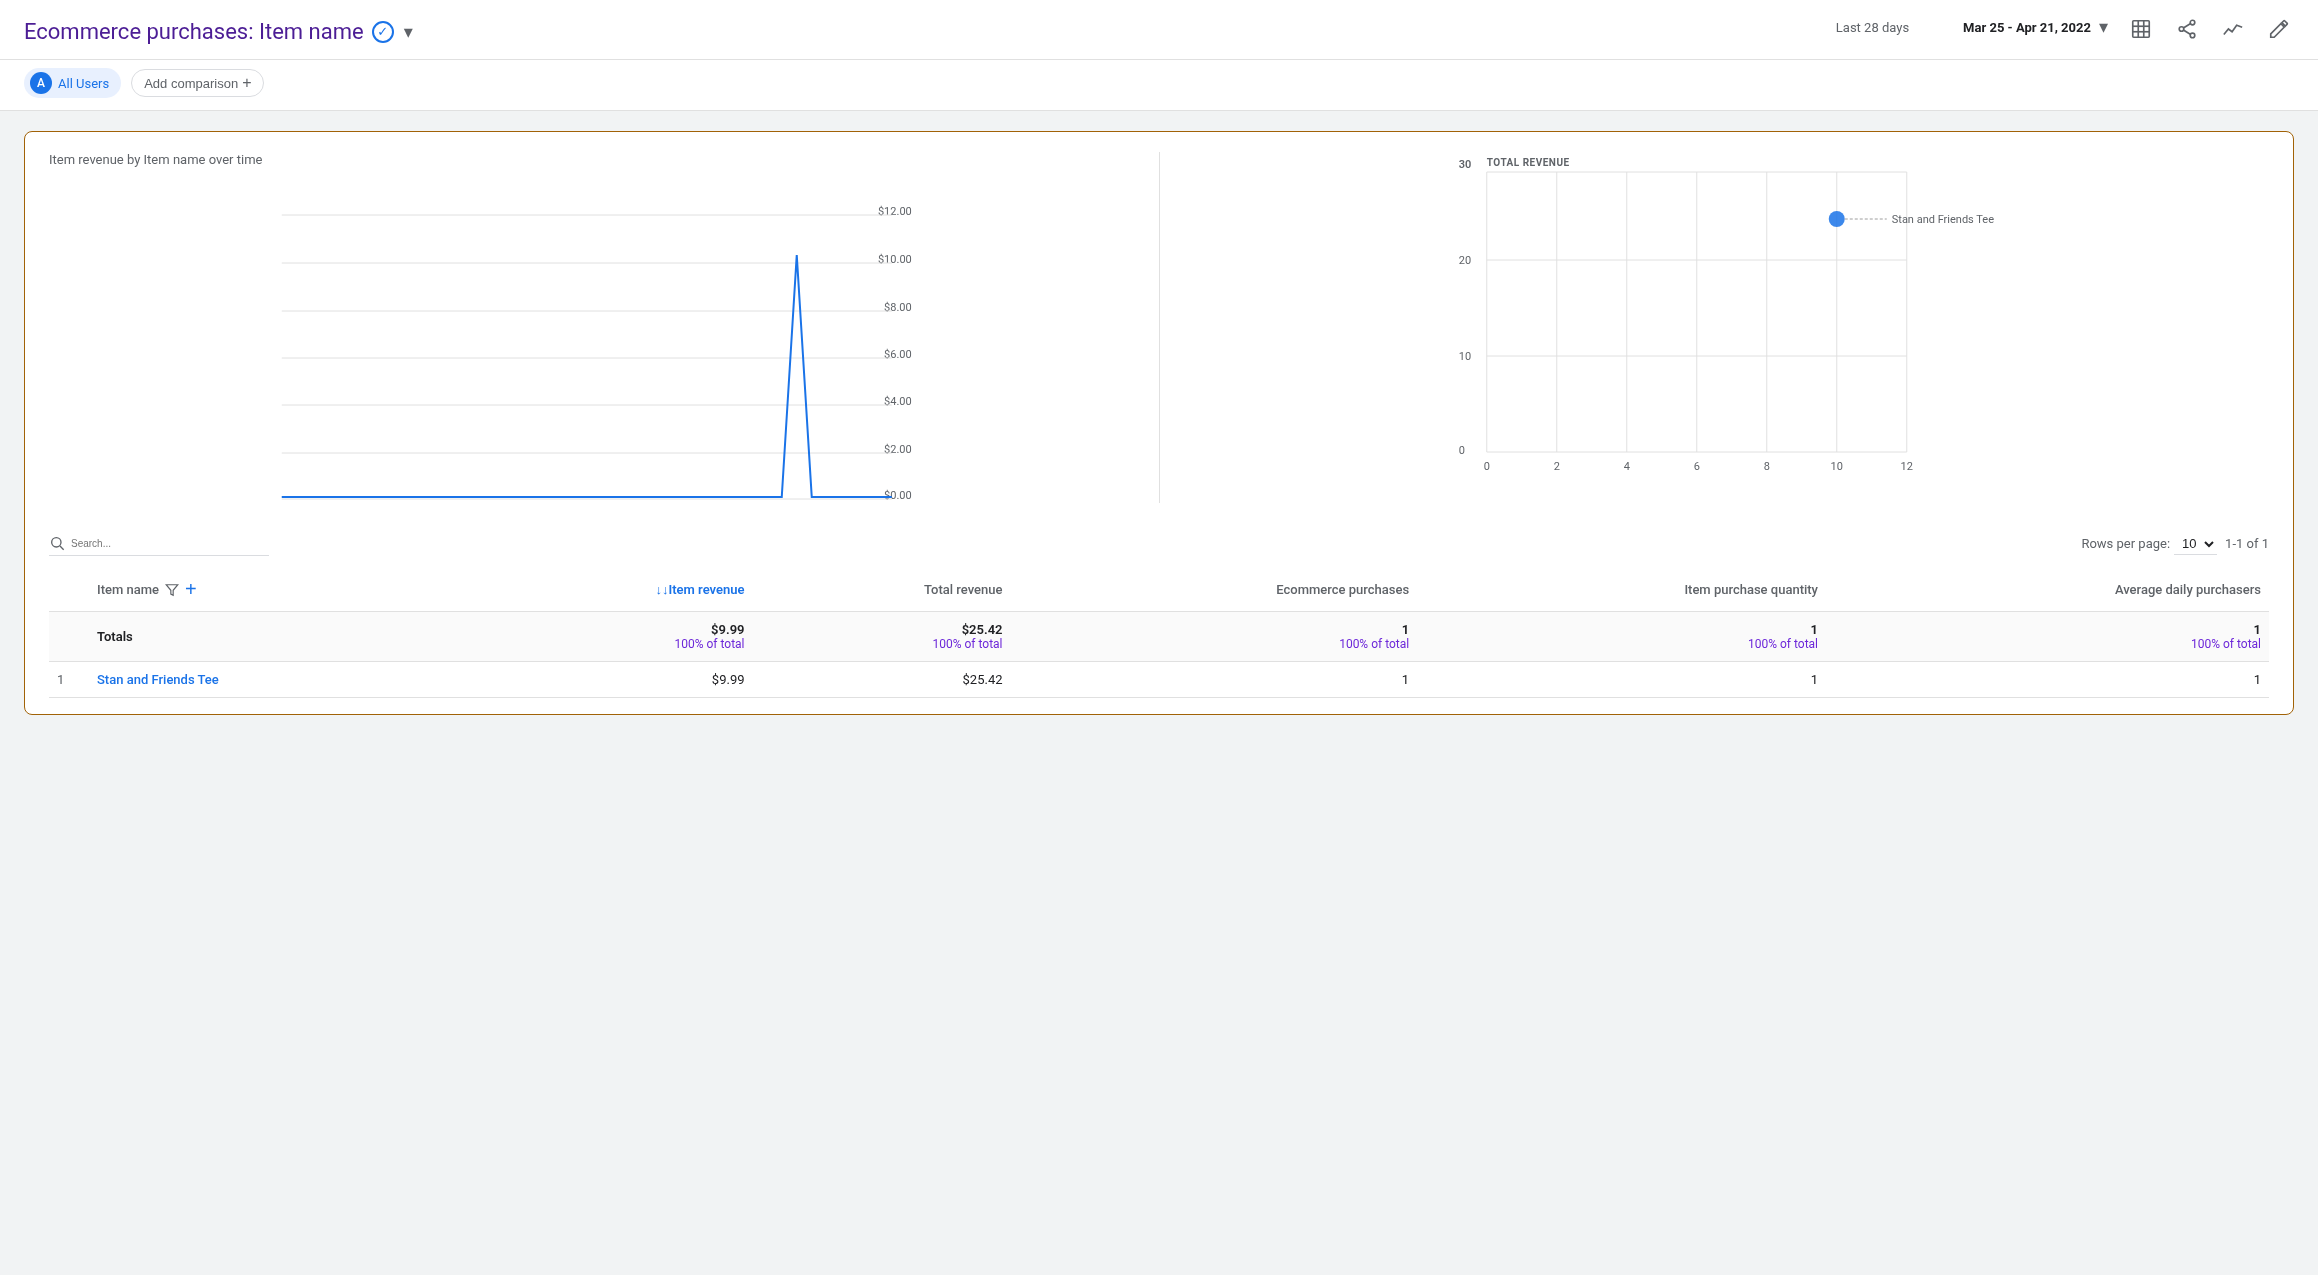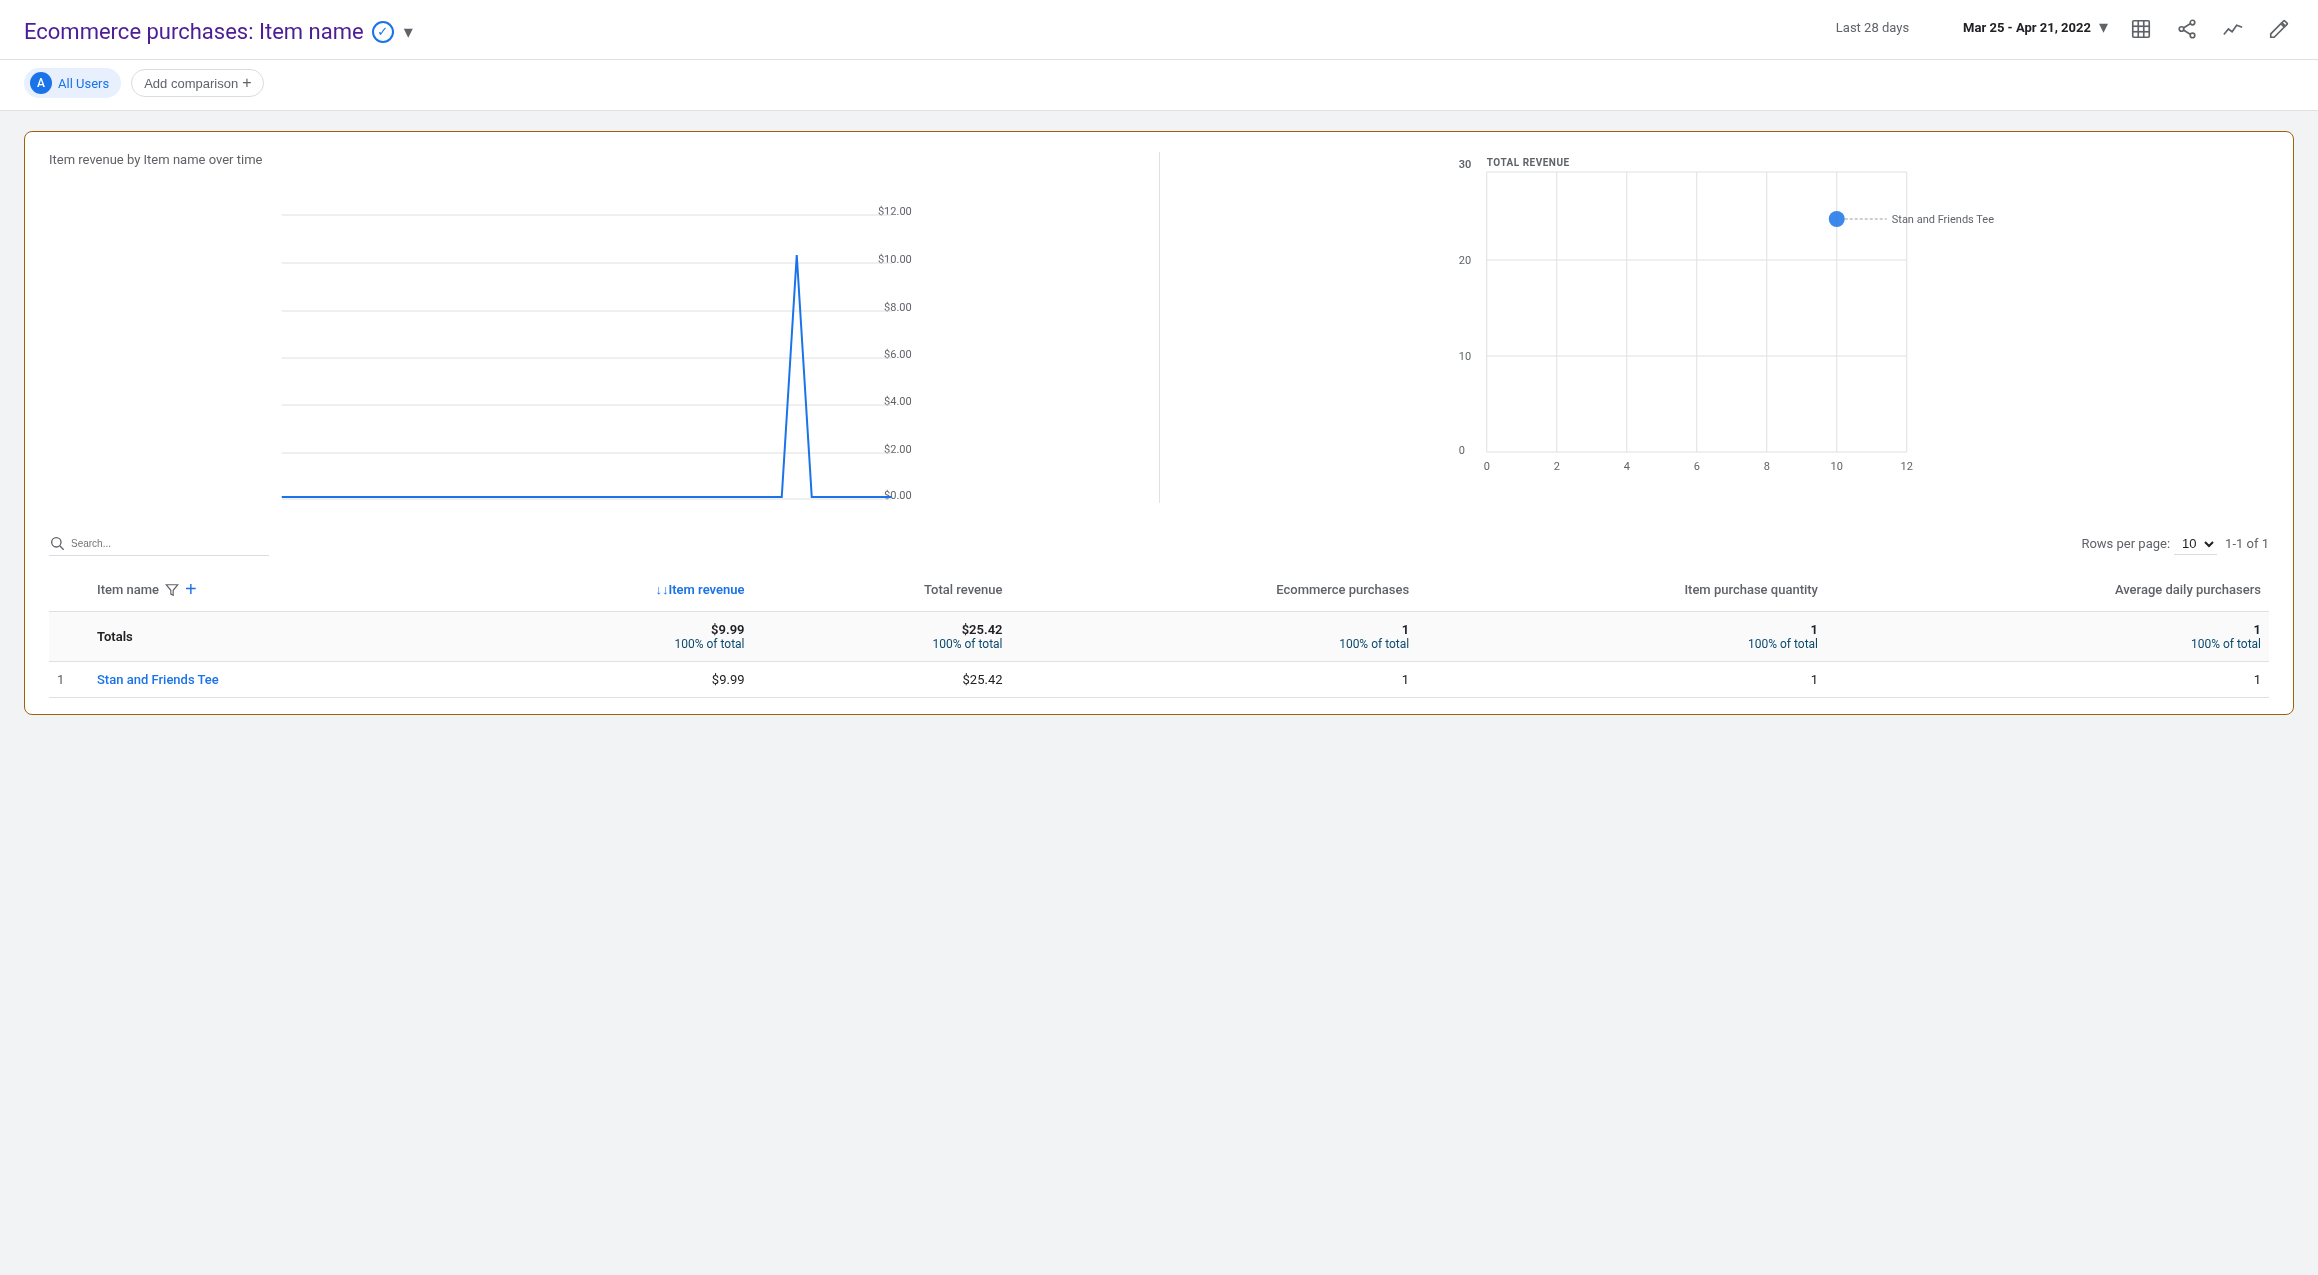--- a/index.html
+++ b/index.html
@@ -191,21 +191,21 @@
       color: #202124;
       border-bottom: 1px solid #e0e0e0;
     }
     .totals-row td {
       font-weight: 600;
       background: #fafafa;
     }
     .totals-sub {
       font-weight: 400;
       font-size: 12px;
-      color: #0c4a6e;
+      color: #6d28d9;
     }
     .item-name-header {
       display: flex; align-items: center; gap: 6px;
     }
     .add-col-btn {
       background: none; border: none; cursor: pointer;
       color: #1a73e8; font-size: 20px;
     }
     .sort-arrow { color: #1a73e8; }
     .col-item-revenue { color: #202124; font-weight: 600; }

